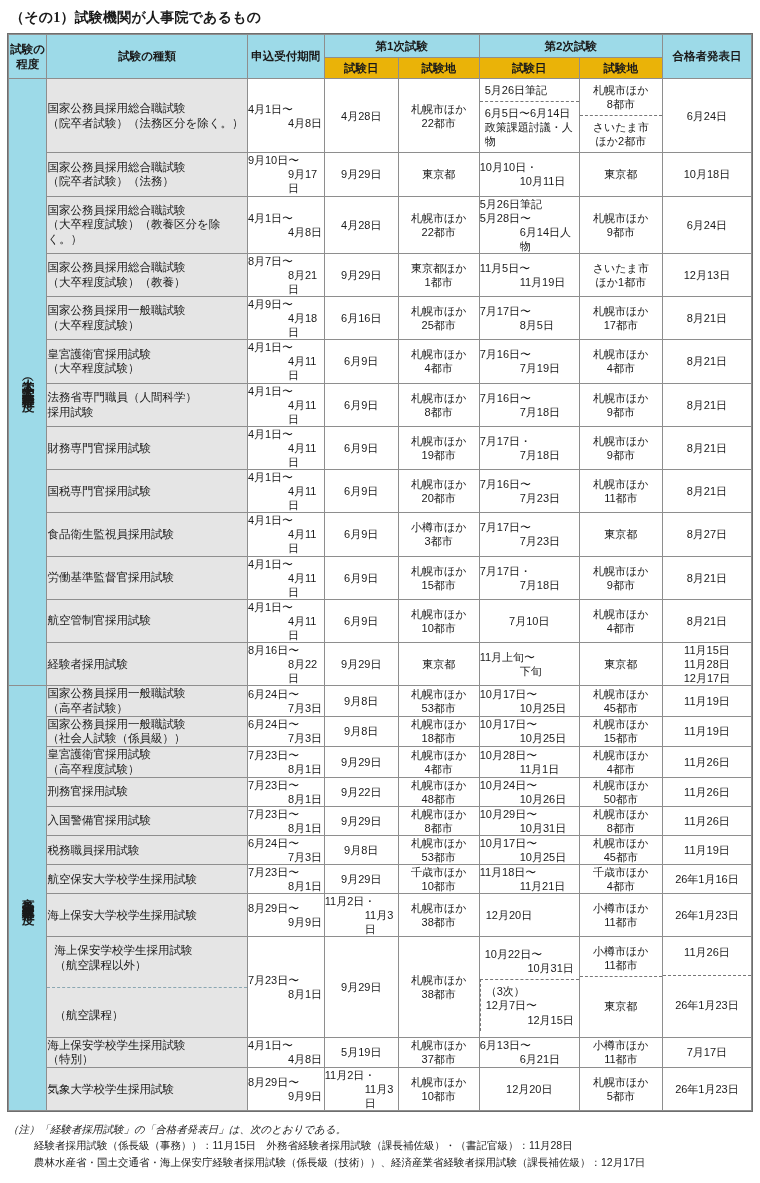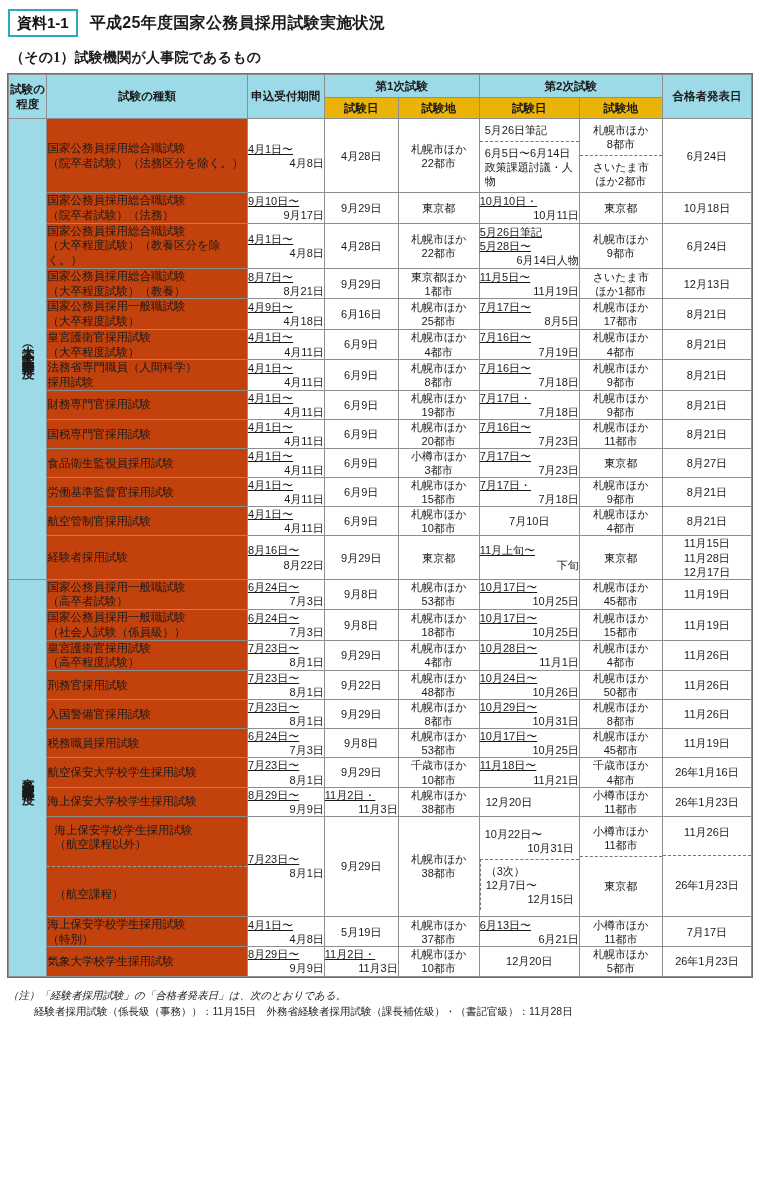--- a/index.html
+++ b/index.html
@@ -104,38 +104,38 @@
   }
   .vtext {
     writing-mode: vertical-rl;
     text-orientation: upright;
     display: inline-block;
     line-height: 1.05;
     letter-spacing: 2px;
   }
 
   td.kind {
-    background: #c2410c;
+    background: #e5e5e5;
     text-align: left;
     padding: 4px 6px 4px 7px;
     font-size: 11.5px;
   }
   td.cell {
     background: #ffffff;
     text-align: center;
     padding: 3px 4px;
   }
   td.cell.la {
     text-align: left;
     padding-left: 6px;
   }
 
   
-  .range .l1 { text-align: left; text-decoration: underline; }
-  .range .l2 { text-align: right; }
+  .range .l1 { text-align: left; }
+  .range .l2 { text-align: left; padding-left: 40px; }
   .range { padding: 3px 5px; }
 
   
   .split {
     padding: 0 !important;
   }
   .split > div {
     padding: 4px 5px;
   }
   .split > div + div {
@@ -158,24 +158,20 @@
   }
   .notes .n-line { display: block; white-space: nowrap; }
   .notes .n-head { margin-left: 0; font-style: italic; }
   .notes .n-ind  { margin-left: 26px; }
 </style>
 </head>
 <body>
 
 <div class="page">
 
-  <div class="title-row">
-    <span class="doc-badge">資料1-1</span>
-    <span class="doc-title">平成25年度国家公務員採用試験実施状況</span>
-  </div>
 
   <div class="subtitle">（その1）試験機関が人事院であるもの</div>
 
   <table class="sheet">
     <colgroup>
       <col class="c-grade">
         <col class="c-kind">
         <col class="c-apply">
       <col class="c-d1">
         <col class="c-p1">
@@ -789,15 +785,16 @@
         </td>
         <td class="cell">26年1月23日</td>
       </tr>
 
     </tbody>
   </table>
 
   <div class="notes">
     <span class="n-line n-head"><span>（注）</span><span>「経験者採用試験」の「合格者発表日」は、次のとおりである。</span></span>
     <span class="n-line n-ind">経験者採用試験（係長級（事務））：11月15日　外務省経験者採用試験（課長補佐級）・（書記官級）：11月28日</span>
+    <span class="n-line n-ind">農林水産省・国土交通省・海上保安庁経験者採用試験（係長級（技術））、経済産業省経験者採用試験（課長補佐級）：12月17日</span>
   </div>
 
 </div>
 
 </body></html>

